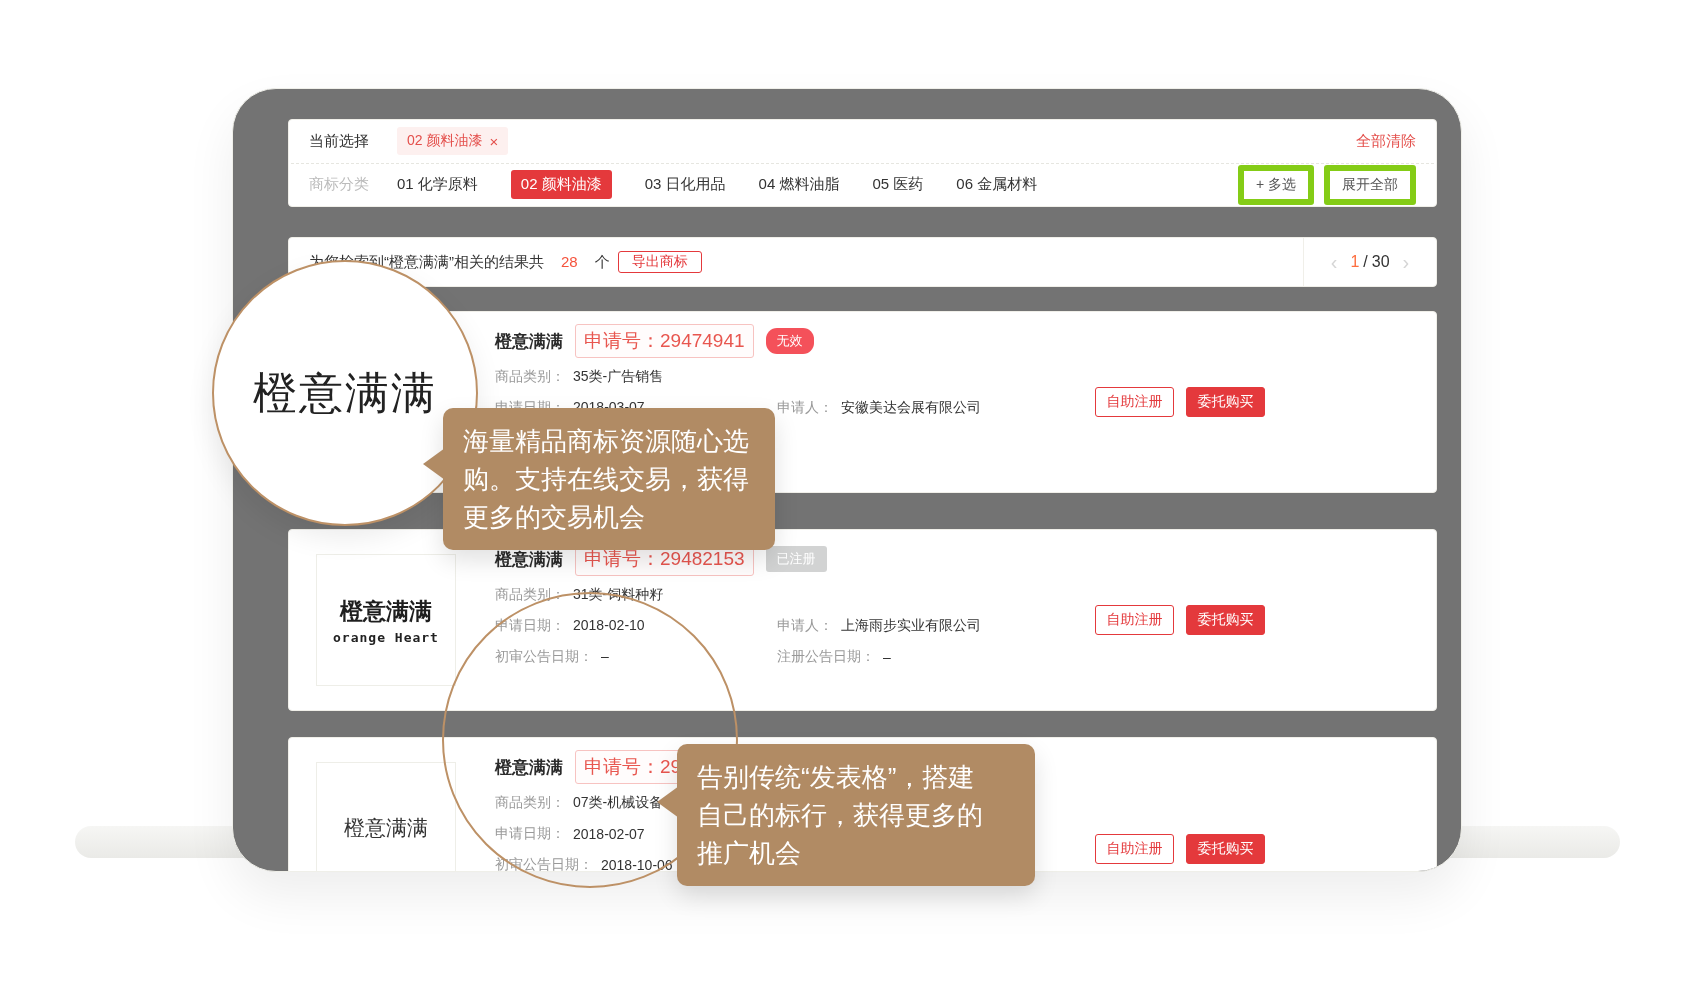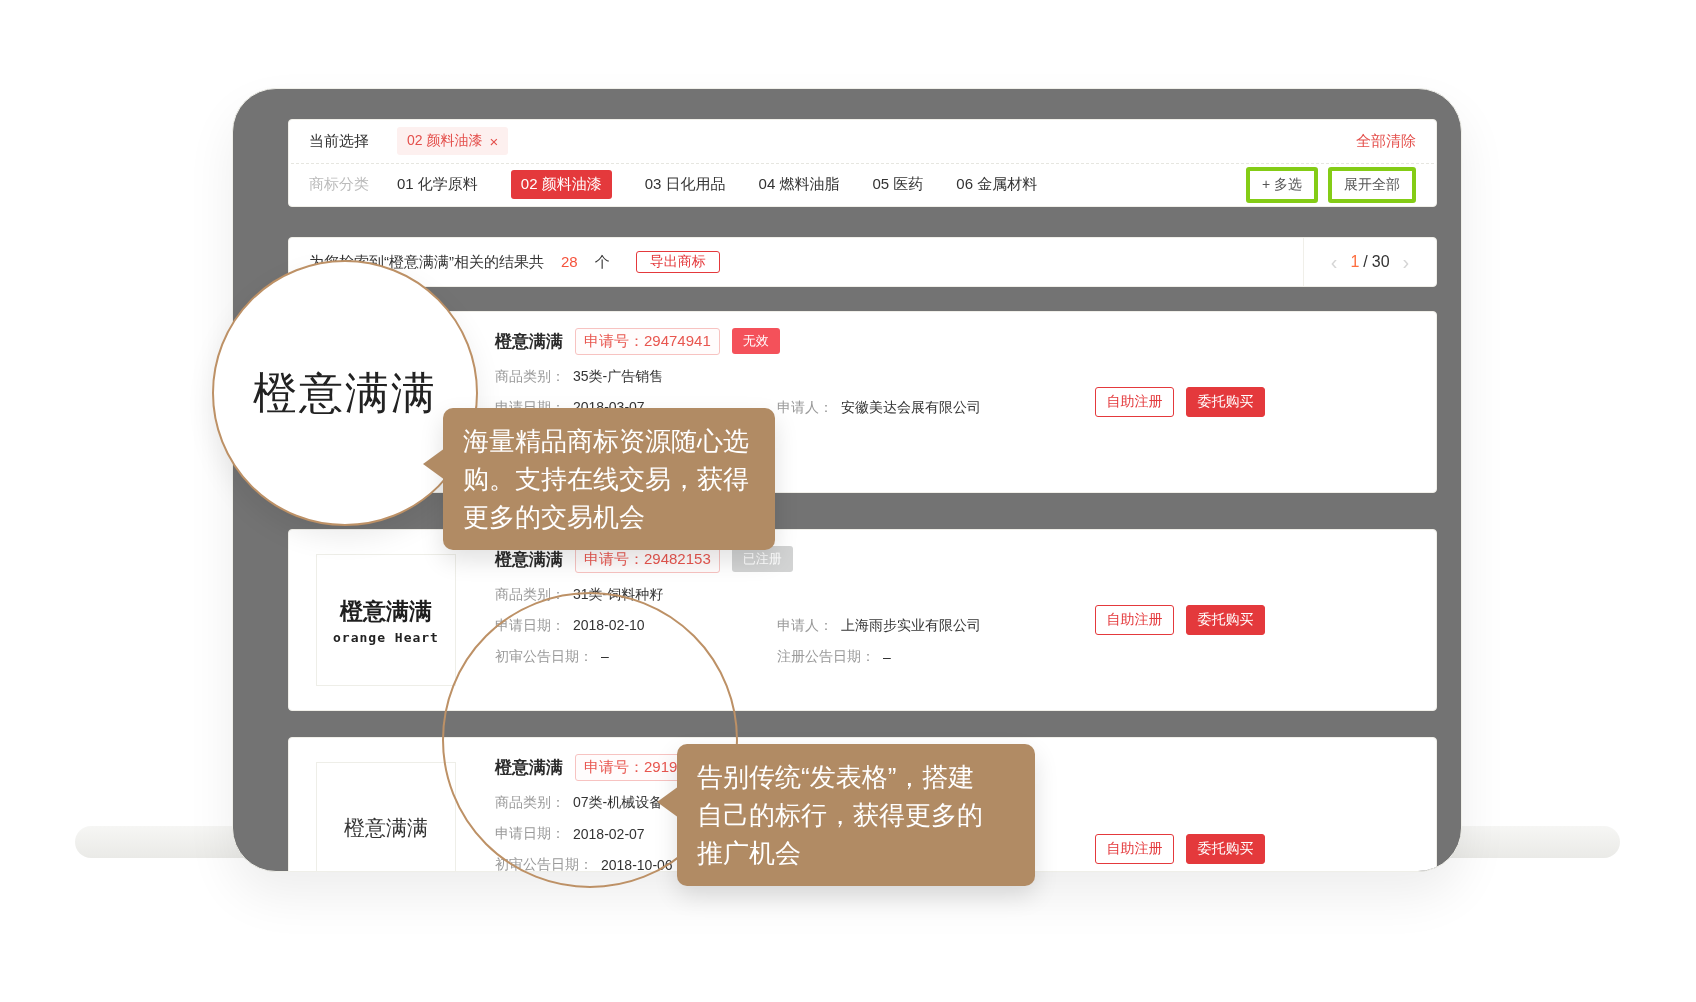--- a/index.html
+++ b/index.html
@@ -24,30 +24,30 @@
   .lbl { font-size:15px; color:#333; margin-right:28px; white-space:nowrap; }
   .lbl-gray { color:#bbb;text-align:center; }
   .chip { background:#fdf0ef; color:#e4504c; font-size:14px; padding:5px 10px; border-radius:3px;
     display:flex; align-items:center; cursor:pointer; }
   .chip-close { margin-left:7px; font-size:15px; }
   .spacer { flex:1; }
   .clear-all { color:#e4504c; font-size:15px; cursor:pointer; white-space:nowrap; }
   .cats { display:flex; align-items:center; gap:33px; }
   .cat { font-size:15px; color:#333; cursor:pointer; white-space:nowrap; }
   .cat-active { background:#e4393c; color:#fff; padding:5px 10px; border-radius:3px; }
-  .mini-btn { border:4px solid #84cc16; background:#fff; color:#555; font-size:14px;
+  .mini-btn { border:6px solid #84cc16; background:#fff; color:#555; font-size:14px;
     padding:5px 12px; border-radius:3px; cursor:pointer; white-space:nowrap; }
   .mini-btn + .mini-btn { margin-left:10px; }
 
   
   .panel-header { left:55px; top:148px; width:1149px; height:50px; display:flex; align-items:center; }
   .summary { font-size:15px; color:#333; margin-left:20px; white-space:nowrap; }
   .summary .count { color:#f5533d; margin:0 17px; }
   .export-btn { border:1px solid #e4393c; color:#e4393c; background:#fff; font-size:14px;
-    padding:1px 13px; border-radius:3px; margin-left:26px; cursor:pointer; white-space:nowrap; }
+    padding:1px 13px; border-radius:3px; margin-left:8px; cursor:pointer; white-space:nowrap; }
   .disclaimer { font-size:13px; color:#9b9b9b; margin-left:14px; white-space:nowrap; }
   .disclaimer .gov-link { color:#3e8ddd; font-weight:bold; cursor:pointer; }
   .pager { width:133px; height:100%; border-left:1px solid #f0efe9; display:flex;
     align-items:center; justify-content:center; gap:13px; flex:none; }
   .pg-arrow { color:#d5d5d5; font-size:20px; cursor:pointer; line-height:1; }
   .pg-num { font-size:16px; color:#333; }
   .pg-num .cur { color:#fd6e3f; margin-right:4px; }
   .pg-num .tot { margin-left:4px; }
 
   
@@ -57,24 +57,24 @@
   .card3 { left:55px; top:648px; width:1149px; height:224px; }
   .logo-box { position:absolute; left:27px; top:24px; width:140px; height:132px;
     border:1px solid #eeeee8; display:flex; flex-direction:column; align-items:center; justify-content:center; }
   .logo-main { font-size:20px; color:#222; }
   .logo-cali { font-family:"DejaVu Serif","Liberation Serif",serif; font-size:23px; font-weight:600; color:#1e1e1e; }
   .logo-sub { font-family:"DejaVu Sans Mono","Liberation Mono",monospace; font-size:13px; font-weight:bold; color:#222; margin-top:3px; letter-spacing:1px; }
   .logo-plain { font-size:21px; font-weight:500; color:#333; }
   .card-body { position:absolute; left:206px; top:12px; }
   .title-line { height:34px; display:flex; align-items:center; gap:12px; }
   .tm-name { font-size:17px; font-weight:bold; color:#2b2b2b; white-space:nowrap; }
-  .app-chip { border:1px solid #f7c3c1; background:#fffcfc; color:#e8564f; font-size:15px;
+  .app-chip { border:1px solid #f7c3c1; background:#fffcfc; color:#e8564f; font-size:19px;
     padding:3px 8px; border-radius:3px; white-space:nowrap; }
   .badge { color:#fff; font-size:13px; padding:4px 11px; border-radius:3px; white-space:nowrap; }
-  .badge-invalid { background:#f4515a; }
+  .badge-invalid { background:#f4515a;border-radius:11px; }
   .badge-registered { background:#d2d3d3; }
   .detail-line { margin-top:7px; height:24px; font-size:14px; display:flex; align-items:center; white-space:nowrap; }
   .dl-label { color:#999; }
   .dl-value { color:#333; margin-left:8px; }
   .pair-fixed { display:inline-flex; width:282px; }
   .card-actions { position:absolute; right:171px; top:50%; transform:translateY(-50%); display:flex; gap:12px; }
   .act-btn { width:79px; height:30px; border-radius:3px; font-size:14px; display:flex;
     align-items:center; justify-content:center; cursor:pointer; white-space:nowrap; }
   .act-outline { border:1px solid #e4393c; color:#e4393c; background:#fff; }
   .act-solid { background:#e4393c; color:#fff; border:1px solid #e4393c; }

